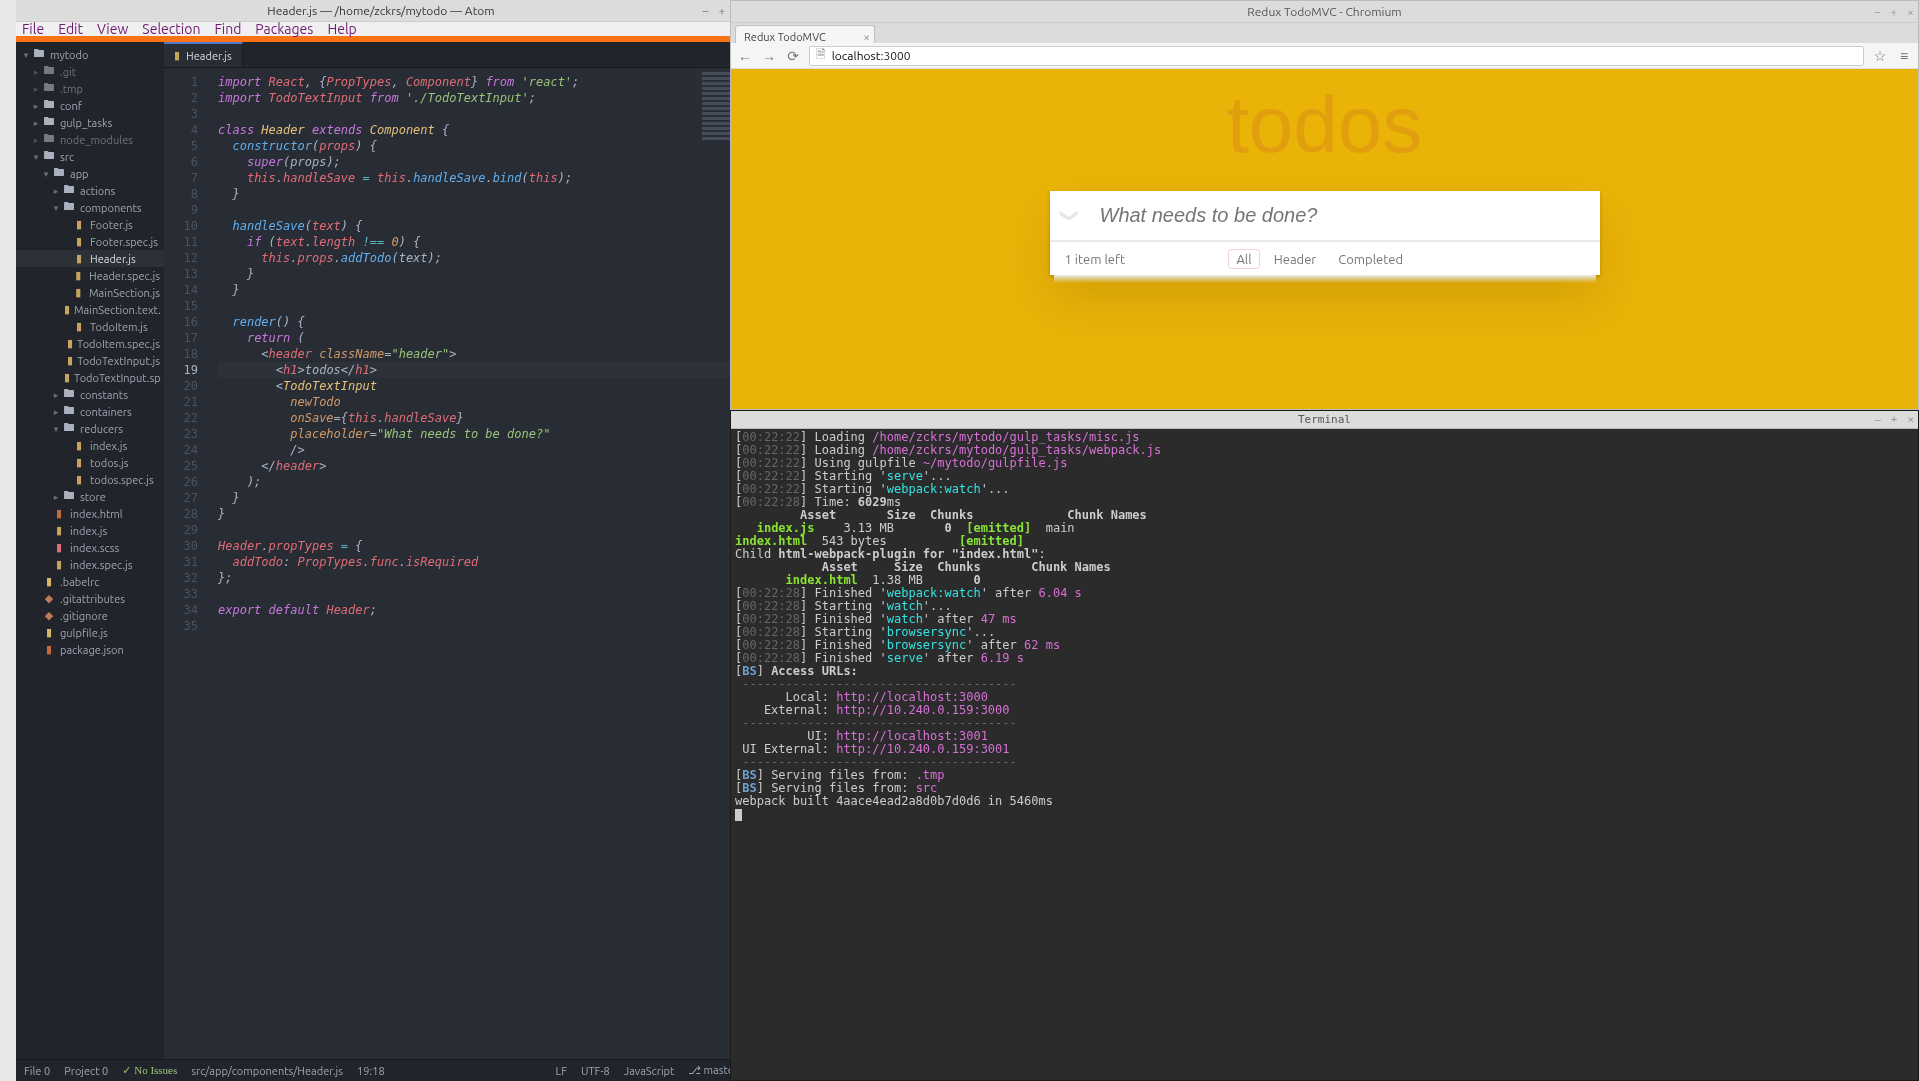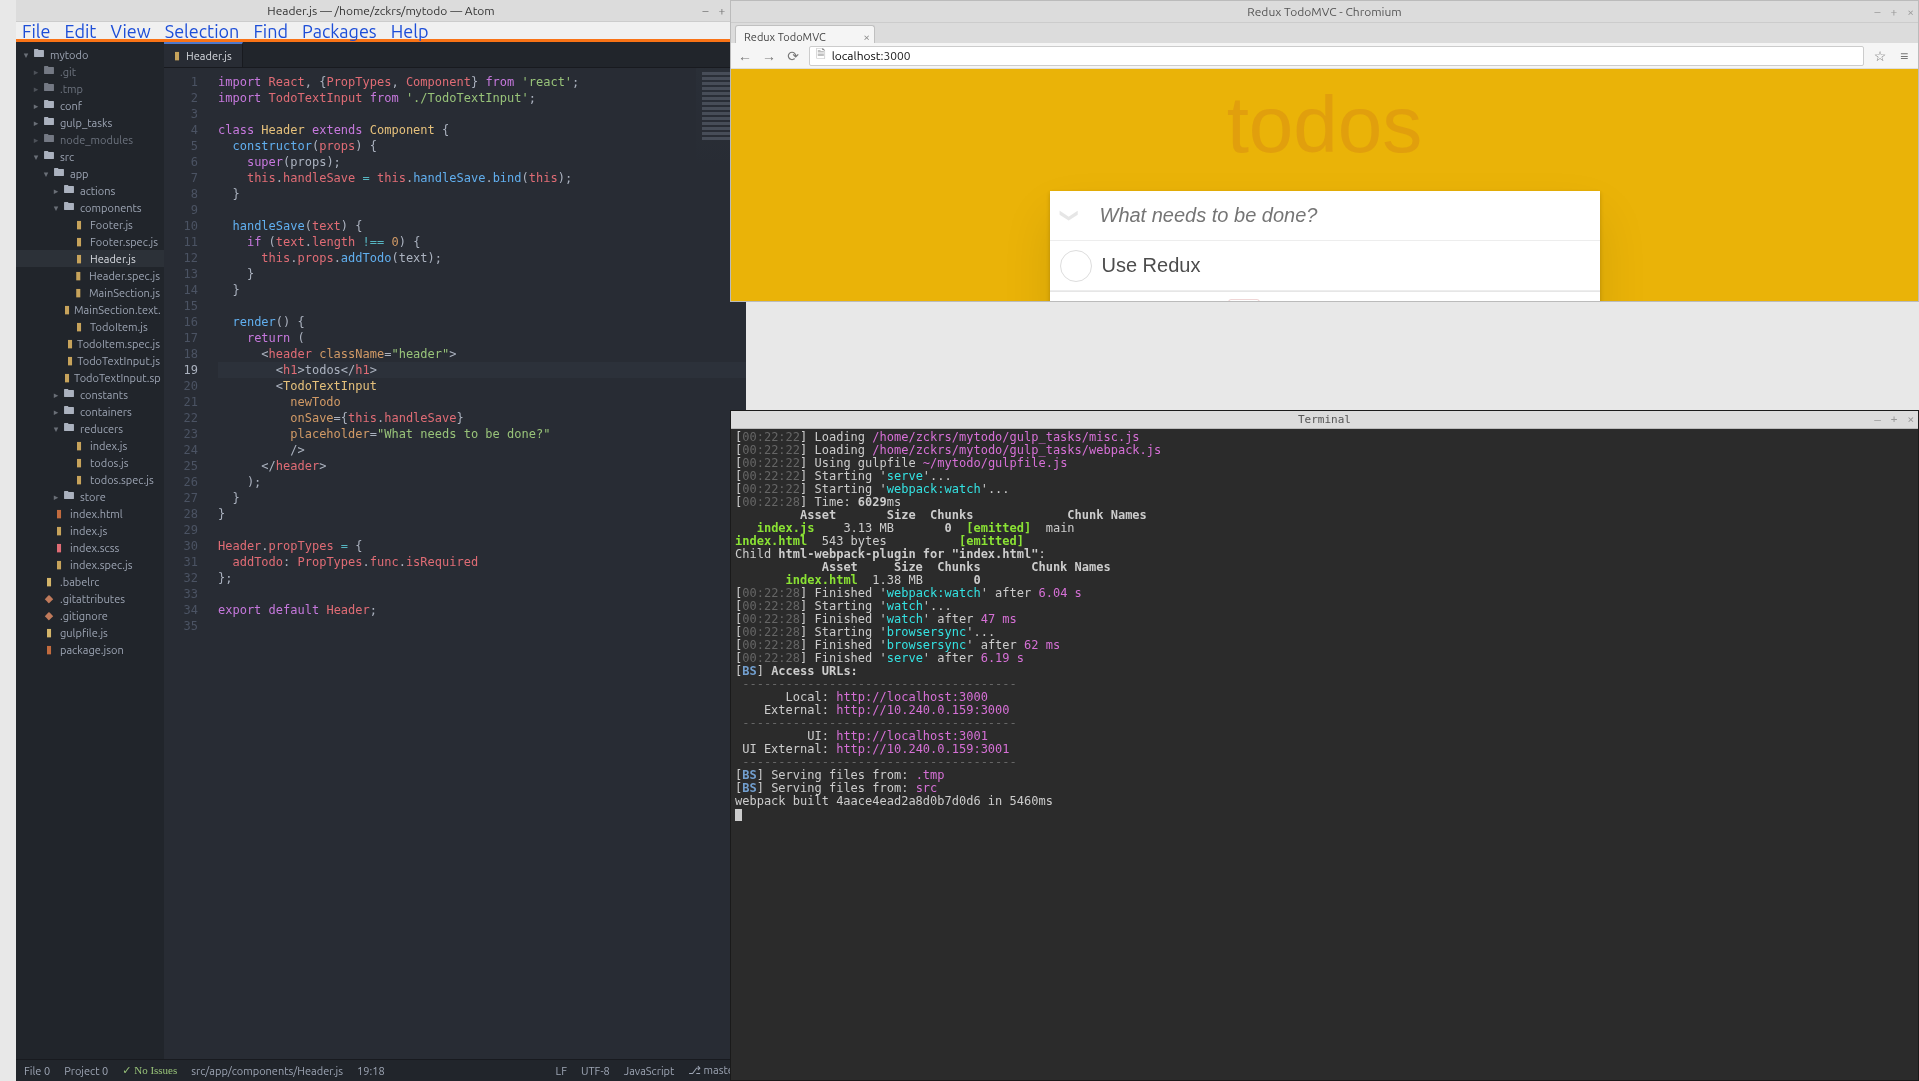--- a/index.html
+++ b/index.html
@@ -2,21 +2,21 @@
 <html><head>
 <meta charset="utf-8">
 <style>
 * { box-sizing: border-box; margin: 0; padding: 0; }
 body { font-family: "Segoe UI", Ubuntu, sans-serif; font-size: 12px; background: #e8e8e8; overflow: hidden; width: 1919px; height: 1081px; position: relative; }
 
 
 .atom { position: absolute; left: 16px; top: 0; width: 730px; height: 1081px; background: #282c34; color: #abb2bf; display: flex; flex-direction: column; }
 .atom-titlebar { height: 22px; background: #dcdcdc; color: #333; display: flex; align-items: center; justify-content: center; position: relative; font-size: 12px; border-bottom: 1px solid #ccc; }
 .atom-titlebar .wincontrols { position: absolute; right: 4px; display: flex; gap: 10px; color: #777; }
-.atom-menubar { height: 20px; background: #f0f0f0; color: #1d4ed8; display: flex; align-items: center; padding: 0 6px; gap: 14px; font-size: 18px; border-bottom: 3px solid #f97316; }
+.atom-menubar { height: 20px; background: #f0f0f0; color: #701a75; display: flex; align-items: center; padding: 0 6px; gap: 14px; font-size: 14px; border-bottom: 6px solid #f97316; }
 .atom-body { flex: 1; display: flex; min-height: 0; }
 .atom-tree { width: 148px; background: #21252b; color: #9da5b4; padding: 4px 0; font-size: 11px; overflow: hidden; }
 .tree-row { display: flex; align-items: center; height: 17px; padding: 0 4px; white-space: nowrap; }
 .tree-row.selected { background: #2c3138; color: #d7dae0; }
 .tree-caret { width: 8px; display: inline-block; text-align: center; margin-right: 2px; color: #6a6f77; font-size: 9px; }
 .tree-icon { width: 14px; display: inline-block; text-align: center; margin-right: 4px; }
 .fi-folder { color: #abb2bf; }
 .fi-js { color: #c7a35b; }
 .fi-html { color: #c26b3e; }
 .fi-css { color: #e06c75; }
@@ -26,39 +26,39 @@
 
 .atom-editor { flex: 1; display: flex; flex-direction: column; min-width: 0; position: relative; }
 .atom-tabs { height: 26px; background: #21252b; display: flex; align-items: stretch; border-bottom: 1px solid #181a1f; }
 .atom-tab { display: flex; align-items: center; padding: 0 10px; color: #9da5b4; font-size: 11px; border-right: 1px solid #181a1f; border-top: 2px solid transparent; gap: 6px; }
 .atom-tab.active { background: #282c34; color: #d7dae0; border-top: 2px solid #4d78cc; }
 .atom-code { flex: 1; display: flex; font-family: Menlo, Consolas, monospace; font-size: 12px; line-height: 16px; overflow: hidden; position: relative; }
 .gutter { width: 46px; background: #282c34; color: #4b5363; text-align: right; padding: 6px 12px 0 0; user-select: none; }
 .gutter .ln { height: 16px; }
 .gutter .ln.current { color: #abb2bf; }
 .code { flex: 1; padding: 6px 0 0 8px; white-space: pre; position: relative; }
-.code .line { height: 16px; }
+.code .line { height: 16px; font-style: italic; }
 .code .line.current { background: #2c313a; }
 .minimap { position: absolute; right: 0; top: 26px; width: 50px; height: 120px; background: linear-gradient(#2c313a, #282c34); opacity: 0.6; }
 .minimap::before { content: ""; display: block; margin: 4px 6px; height: 3px; background: #5c6370; box-shadow: 0 5px 0 #5c6370, 0 10px 0 #5c6370, 0 15px 0 #5c6370, 0 20px 0 #5c6370, 0 25px 0 #5c6370, 0 30px 0 #5c6370, 0 35px 0 #5c6370, 0 40px 0 #5c6370, 0 45px 0 #5c6370, 0 50px 0 #5c6370, 0 55px 0 #5c6370, 0 60px 0 #5c6370, 0 65px 0 #5c6370; }
 
 .k-purple { color: #c678dd; }
 .k-red { color: #e06c75; }
 .k-orange { color: #d19a66; }
 .k-yellow { color: #e5c07b; }
 .k-blue { color: #61afef; }
 .k-green { color: #98c379; }
 .k-cyan { color: #56b6c2; }
 
 .atom-status { height: 22px; background: #21252b; color: #9da5b4; display: flex; align-items: center; font-size: 11px; padding: 0 8px; gap: 14px; border-top: 1px solid #181a1f; }
 .atom-status .right { margin-left: auto; display: flex; gap: 14px; align-items: center; }
 .check { color: #98c379; font-family: Liberation Serif, serif; }
 
 
-.chrome { position: absolute; left: 730px; top: 0; width: 1189px; height: 302px; background: #fff; display: flex; flex-direction: column; border: 1px solid #bbb; }
+.chrome { position: absolute; left: 730px; top: 0; width: 1189px; height: 410px; background: #fff; display: flex; flex-direction: column; border: 1px solid #bbb; }
 .chrome-titlebar { height: 22px; background: #dcdcdc; color: #555; display: flex; align-items: center; justify-content: center; position: relative; font-size: 12px; border-bottom: 1px solid #ccc; }
 .chrome-titlebar .wincontrols { position: absolute; right: 4px; display: flex; gap: 10px; color: #999; }
 .chrome-tabs { height: 20px; background: #dcdcdc; display: flex; align-items: flex-end; padding-left: 4px; }
 .chrome-tab { height: 18px; background: #f5f5f5; border: 1px solid #c0c0c0; border-bottom: none; border-radius: 3px 3px 0 0; padding: 0 20px 0 8px; display: flex; align-items: flex-end; font-size: 11px; color: #444; position: relative; min-width: 140px; }
 .chrome-tab .close { position: absolute; right: 4px; color: #888; font-size: 12px; }
 .chrome-toolbar { height: 26px; background: #f5f5f5; border-bottom: 1px solid #ddd; display: flex; align-items: center; padding: 0 6px; gap: 8px; }
 .nav-icon { color: #777; font-size: 14px; width: 16px; text-align: center; }
 .omnibox { flex: 1; height: 20px; background: #fff; border: 1px solid #ccc; border-radius: 2px; display: flex; align-items: center; padding: 0 6px; font-size: 12px; color: #222; gap: 6px; }
 .omnibox .file-icon { color: #888; }
 .chrome-content { flex: 1; background: #eab308; position: relative; overflow: hidden; }
@@ -387,24 +387,20 @@
     <span class="nav-icon">≡</span>
   </div>
   <div class="chrome-content">
     <div class="todos-app">
       <h1 class="todos-h1">todos</h1>
       <div class="todos-main">
         <div class="todos-input-row">
           <span class="toggle-all">❯</span>
           <input class="todos-input" placeholder="What needs to be done?" style="">
         </div>
-        <div class="todo-item">
-          <span class="todo-check"></span>
-          <span class="todo-label">Use Redux</span>
-        </div>
         <div class="todos-footer">
           <span>1 item left</span>
           <div class="filters" id="filters">
               <span class="filter selected">All</span>
               <span class="filter">Header</span>
               <span class="filter">Completed</span>
             </div>
           <span style="width:70px"></span>
         </div>
       </div>

